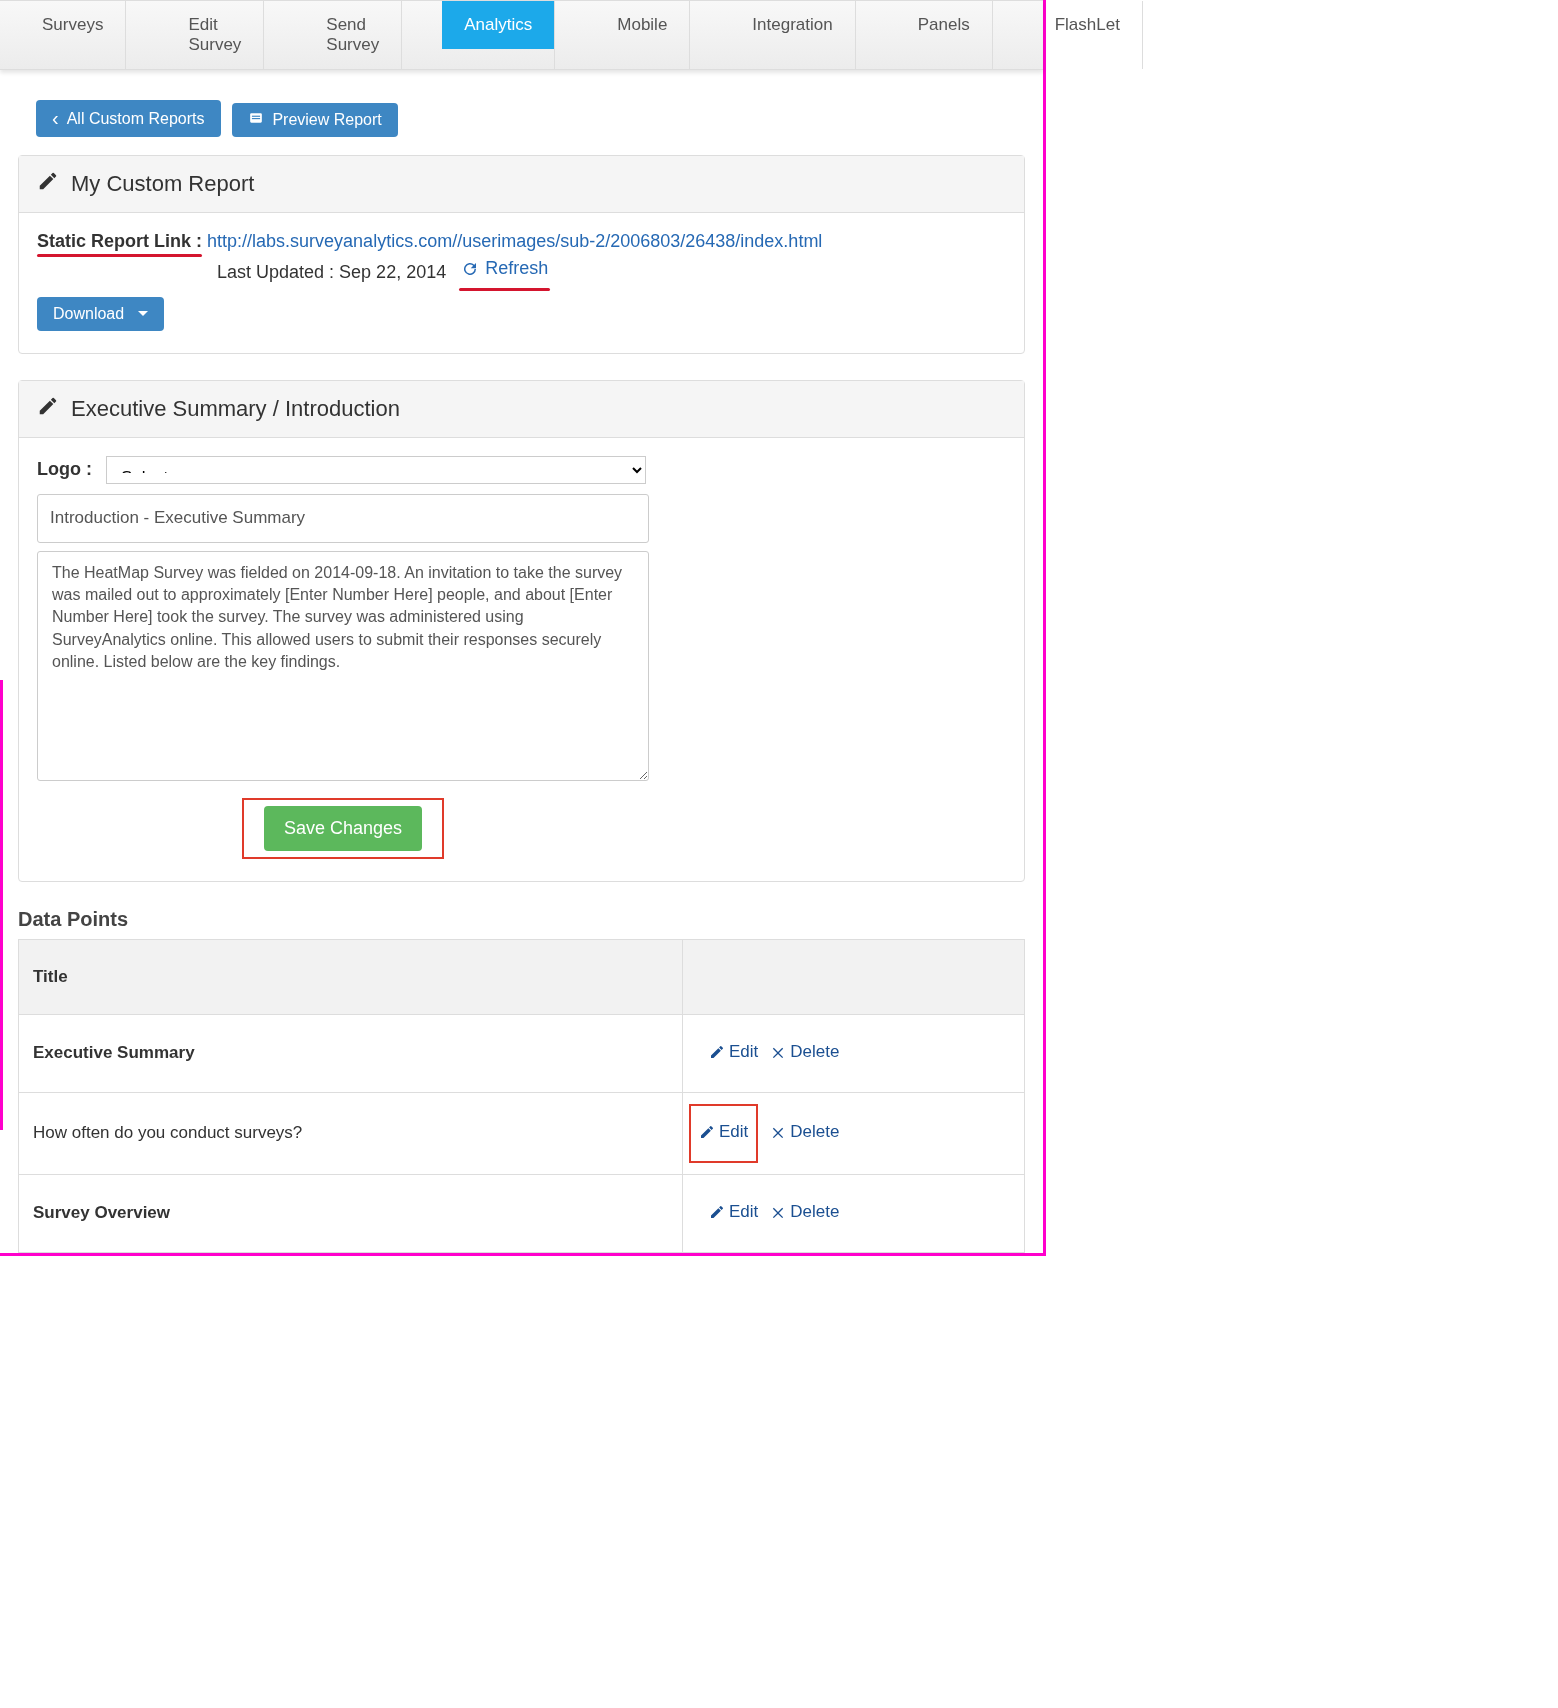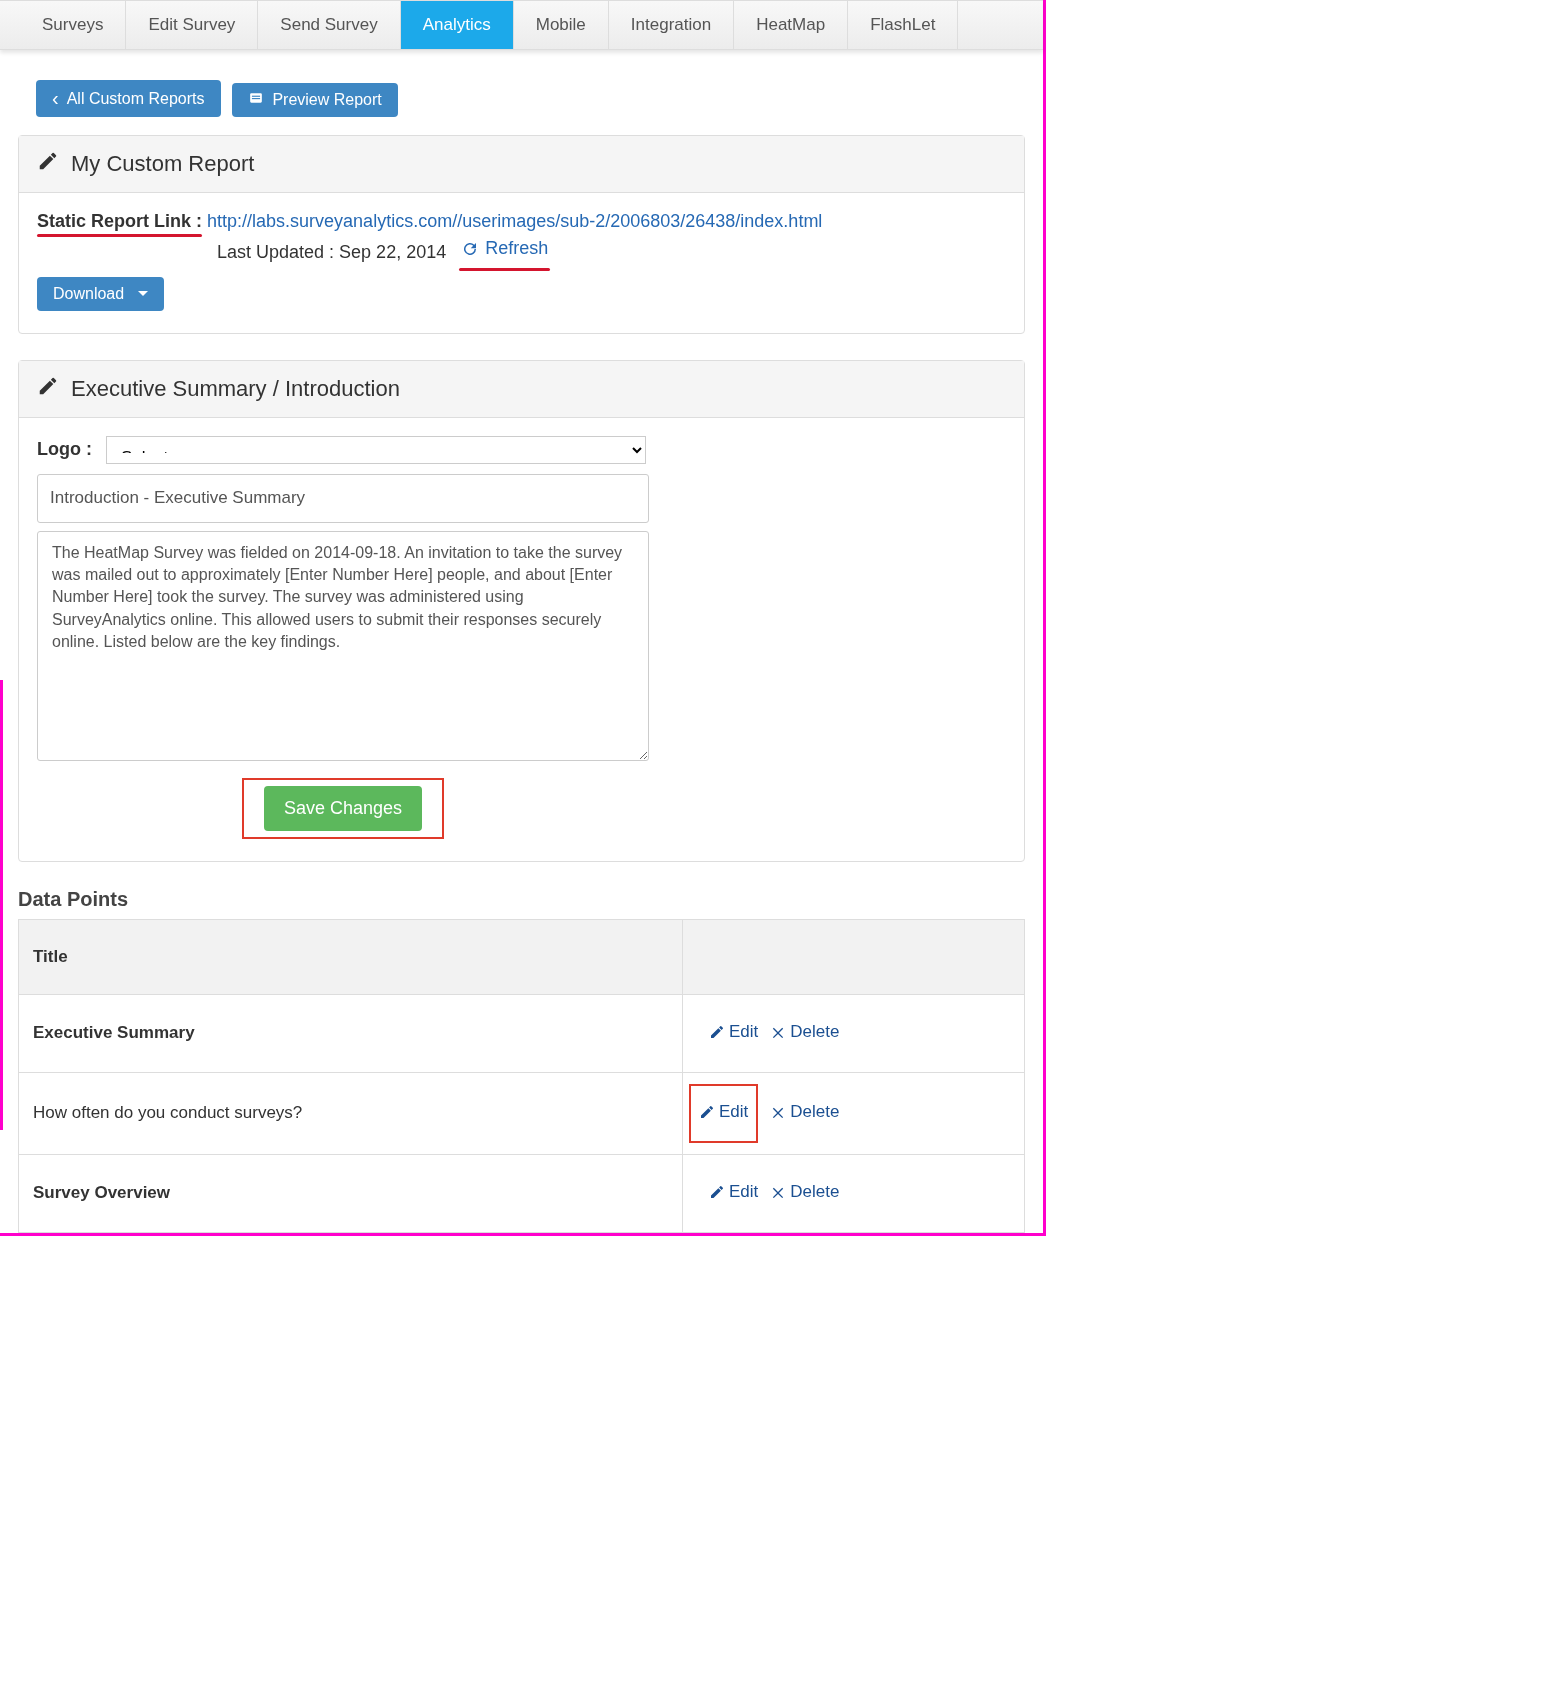--- a/index.html
+++ b/index.html
@@ -26,21 +26,21 @@
   }
   
   .navbar {
     background: linear-gradient(#f8f8f8, #ececec);
     border-top: 1px solid #ddd;
     border-bottom: 1px solid #ddd;
     position: relative;
     box-shadow: 0 3px 4px rgba(0,0,0,0.1);
     padding-left: 20px;
   }
-  .navbar ul { list-style: none; display: flex; }
+  .navbar ul { list-style: none; display: flex; gap: 40px; }
   .navbar li {
     border-right: 1px solid #ddd;
   }
   .navbar a {
     display: block;
     padding: 14px 22px;
     color: #555;
     text-decoration: none;
     font-size: 17px;
   }
@@ -254,21 +254,21 @@
         <li class="active">
           <a href="#">Analytics</a>
         </li>
         <li>
           <a href="#">Mobile</a>
         </li>
         <li>
           <a href="#">Integration</a>
         </li>
         <li>
-          <a href="#">HeatMap</a>
+          <a href="#">Panels</a>
         </li>
         <li>
           <a href="#">FlashLet</a>
         </li>
       </ul>
 </div>
 
 <div class="toolbar">
   <a href="#" class="btn btn-primary">
     <span class="chev-left"></span>

